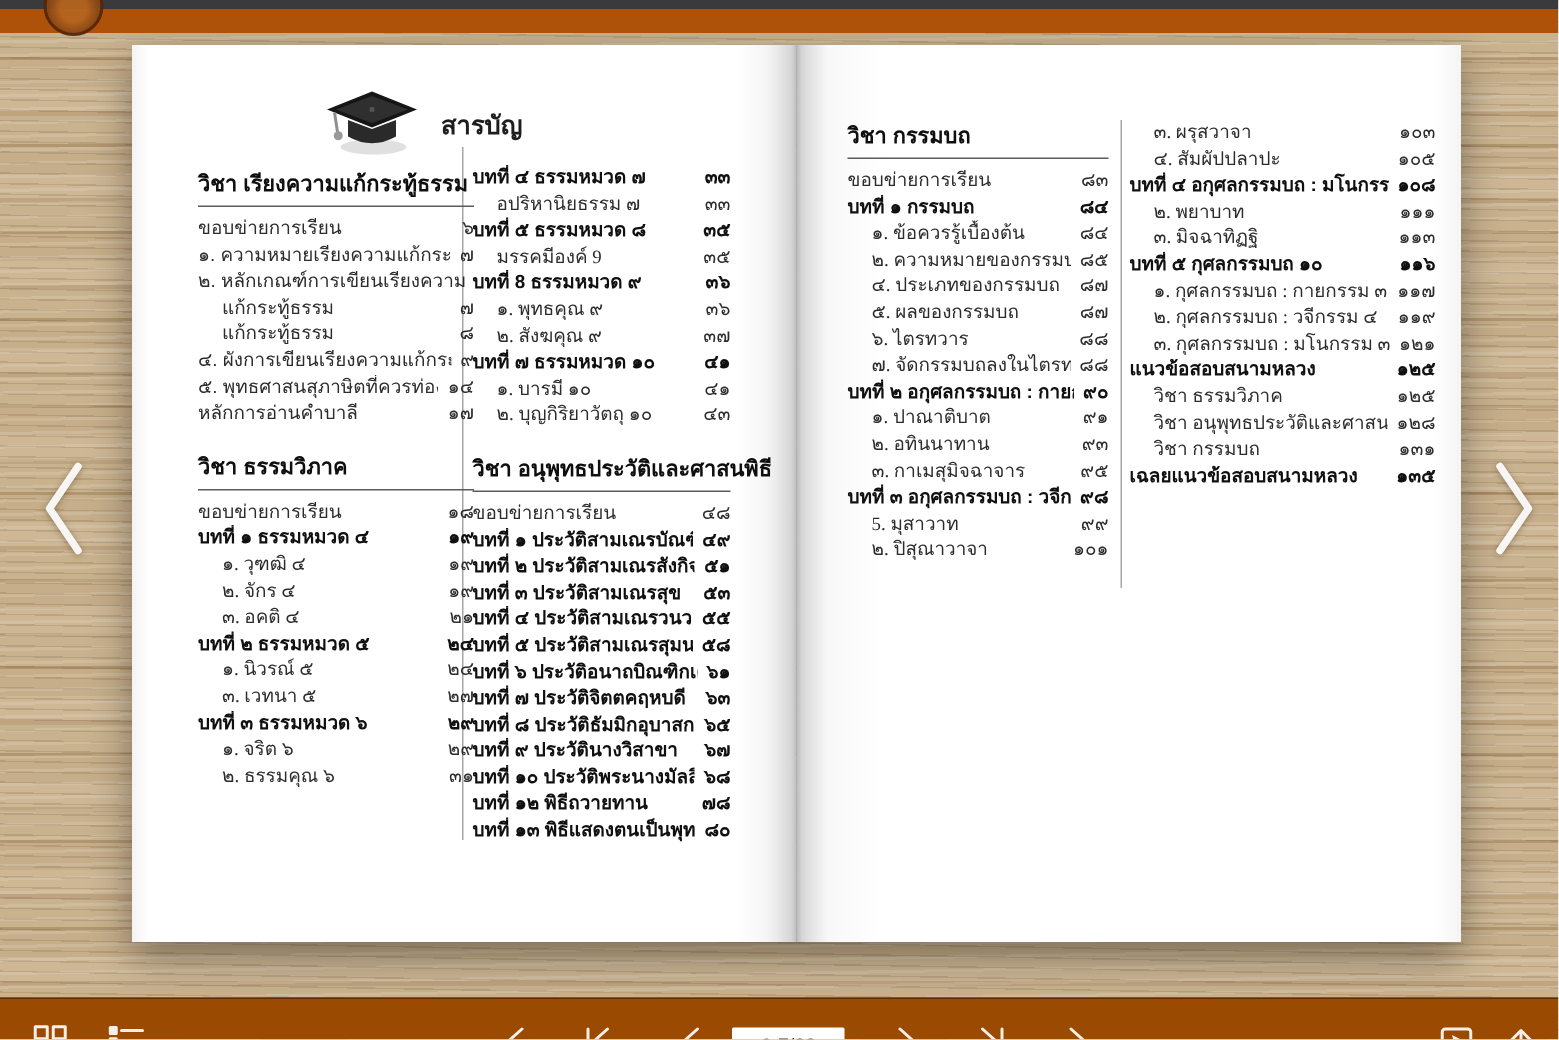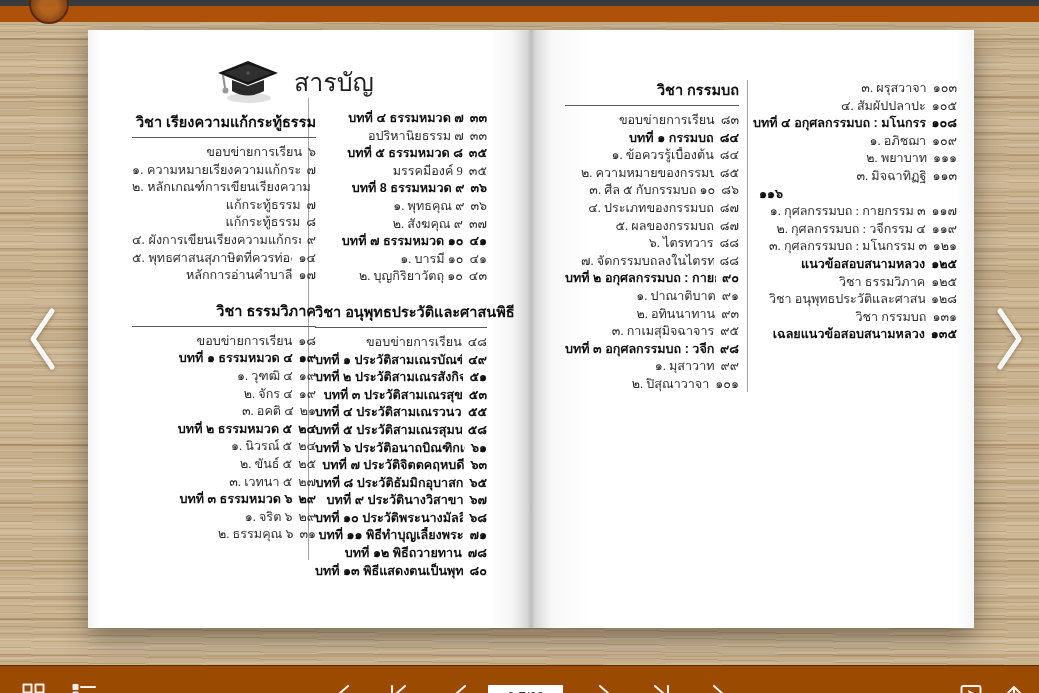--- a/index.html
+++ b/index.html
@@ -20,23 +20,23 @@
   .book{position:absolute;left:88px;top:30px;width:886px;height:598px;box-shadow:0 10px 26px rgba(0,0,0,0.38);z-index:2;}
   .page-left{position:absolute;left:0;top:0;width:443px;height:598px;
     background:linear-gradient(90deg,#f3f3f3 0,#ffffff 2.5%,#ffffff 91%,#f2f2f2 97%,#e3e3e3 100%);}
   .page-right{position:absolute;left:443px;top:0;width:443px;height:598px;
     background:linear-gradient(90deg,#dedede 0,#ececec 1.5%,#f8f8f8 5%,#ffffff 13%,#ffffff 96%,#f4f4f4 100%);}
   .spine{position:absolute;left:423px;top:0;width:40px;height:598px;pointer-events:none;
     background:linear-gradient(90deg,rgba(0,0,0,0) 0,rgba(0,0,0,0.08) 42%,rgba(80,80,80,0.26) 50%,rgba(0,0,0,0.08) 58%,rgba(0,0,0,0) 100%);}
   
   .toc-title{position:absolute;left:216px;top:58px;display:flex;align-items:center;gap:14px;z-index:5;}
   .toc-title .cap{width:64px;height:48px;}
-  .toc-title .ttl{font-size:25px;font-weight:normal;color:#1e1e1e;}
-  
-  .toc-col{position:absolute;z-index:5;text-align:right;}
+  .toc-title .ttl{font-size:17px;font-weight:bold;color:#1e1e1e;}
+  
+  .toc-col{position:absolute;z-index:5;}
   #lp-c1{left:132px;top:110px;width:184px;}
   #lp-c2{left:315px;top:110px;width:172px;}
   #rp-c1{left:565px;top:78px;width:174px;}
   #rp-c2{left:753px;top:80px;width:204px;}
   .vdiv{position:absolute;width:1px;background:#a6a6a6;z-index:5;}
   #lp-div{left:308px;top:98px;height:462px;}
   #rp-div{left:747px;top:80px;height:312px;}
   .toc-block + .toc-block{margin-top:14px;}
   .toc-sec-header{font-weight:bold;font-size:14.5px;color:#0f0f0f;border-bottom:1.5px solid #5a5a5a;
     padding-bottom:4px;margin-bottom:6px;white-space:nowrap;}
@@ -150,24 +150,20 @@
         </div>
         <div class="toc-row bold">
           <span class="toc-label">บทที่ ๒ ธรรมหมวด ๕</span>
           <span class="toc-page">๒๔</span>
         </div>
         <div class="toc-row ind">
           <span class="toc-label">๑. นิวรณ์ ๕</span>
           <span class="toc-page">๒๔</span>
         </div>
         <div class="toc-row ind">
-          <span class="toc-label">๒. ขันธ์ ๕</span>
-          <span class="toc-page">๒๕</span>
-        </div>
-        <div class="toc-row ind">
           <span class="toc-label">๓. เวทนา ๕</span>
           <span class="toc-page">๒๗</span>
         </div>
         <div class="toc-row bold">
           <span class="toc-label">บทที่ ๓ ธรรมหมวด ๖</span>
           <span class="toc-page">๒๙</span>
         </div>
         <div class="toc-row ind">
           <span class="toc-label">๑. จริต ๖</span>
           <span class="toc-page">๒๙</span>
@@ -261,24 +257,20 @@
         </div>
         <div class="toc-row bold">
           <span class="toc-label">บทที่ ๙ ประวัตินางวิสาขา</span>
           <span class="toc-page">๖๗</span>
         </div>
         <div class="toc-row bold">
           <span class="toc-label">บทที่ ๑๐ ประวัติพระนางมัลลิกาเทวี</span>
           <span class="toc-page">๖๘</span>
         </div>
         <div class="toc-row bold">
-          <span class="toc-label">บทที่ ๑๑ พิธีทำบุญเลี้ยงพระ</span>
-          <span class="toc-page">๗๑</span>
-        </div>
-        <div class="toc-row bold">
           <span class="toc-label">บทที่ ๑๒ พิธีถวายทาน</span>
           <span class="toc-page">๗๘</span>
         </div>
         <div class="toc-row bold">
           <span class="toc-label">บทที่ ๑๓ พิธีแสดงตนเป็นพุทธมามกะ</span>
           <span class="toc-page">๘๐</span>
         </div>
       </div>
     </div>
   <div class="toc-col" id="rp-c1">
@@ -294,24 +286,20 @@
         </div>
         <div class="toc-row ind">
           <span class="toc-label">๑. ข้อควรรู้เบื้องต้น</span>
           <span class="toc-page">๘๔</span>
         </div>
         <div class="toc-row ind">
           <span class="toc-label">๒. ความหมายของกรรมบถ</span>
           <span class="toc-page">๘๕</span>
         </div>
         <div class="toc-row ind">
-          <span class="toc-label">๓. ศีล ๕ กับกรรมบถ ๑๐</span>
-          <span class="toc-page">๘๖</span>
-        </div>
-        <div class="toc-row ind">
           <span class="toc-label">๔. ประเภทของกรรมบถ</span>
           <span class="toc-page">๘๗</span>
         </div>
         <div class="toc-row ind">
           <span class="toc-label">๕. ผลของกรรมบถ</span>
           <span class="toc-page">๘๗</span>
         </div>
         <div class="toc-row ind">
           <span class="toc-label">๖. ไตรทวาร</span>
           <span class="toc-page">๘๘</span>
@@ -334,21 +322,21 @@
         </div>
         <div class="toc-row ind">
           <span class="toc-label">๓. กาเมสุมิจฉาจาร</span>
           <span class="toc-page">๙๕</span>
         </div>
         <div class="toc-row bold">
           <span class="toc-label">บทที่ ๓ อกุศลกรรมบถ : วจีกรรม ๔</span>
           <span class="toc-page">๙๘</span>
         </div>
         <div class="toc-row ind">
-          <span class="toc-label">๑. มุสาวาท</span>
+          <span class="toc-label">5. มุสาวาท</span>
           <span class="toc-page">๙๙</span>
         </div>
         <div class="toc-row ind">
           <span class="toc-label">๒. ปิสุณาวาจา</span>
           <span class="toc-page">๑๐๑</span>
         </div>
       </div>
     </div>
   <div class="toc-col" id="rp-c2">
       <div class="toc-block">
@@ -358,32 +346,29 @@
         </div>
         <div class="toc-row ind">
           <span class="toc-label">๔. สัมผัปปลาปะ</span>
           <span class="toc-page">๑๐๕</span>
         </div>
         <div class="toc-row bold">
           <span class="toc-label">บทที่ ๔ อกุศลกรรมบถ : มโนกรรม ๓</span>
           <span class="toc-page">๑๐๘</span>
         </div>
         <div class="toc-row ind">
-          <span class="toc-label">๑. อภิชฌา</span>
-          <span class="toc-page">๑๐๙</span>
-        </div>
-        <div class="toc-row ind">
           <span class="toc-label">๒. พยาบาท</span>
           <span class="toc-page">๑๑๑</span>
         </div>
         <div class="toc-row ind">
           <span class="toc-label">๓. มิจฉาทิฏฐิ</span>
           <span class="toc-page">๑๑๓</span>
         </div>
         <div class="toc-row bold">
+          <span class="toc-label">บทที่ ๕ กุศลกรรมบถ ๑๐</span>
           <span class="toc-page">๑๑๖</span>
         </div>
         <div class="toc-row ind">
           <span class="toc-label">๑. กุศลกรรมบถ : กายกรรม ๓</span>
           <span class="toc-page">๑๑๗</span>
         </div>
         <div class="toc-row ind">
           <span class="toc-label">๒. กุศลกรรมบถ : วจีกรรม ๔</span>
           <span class="toc-page">๑๑๙</span>
         </div>

